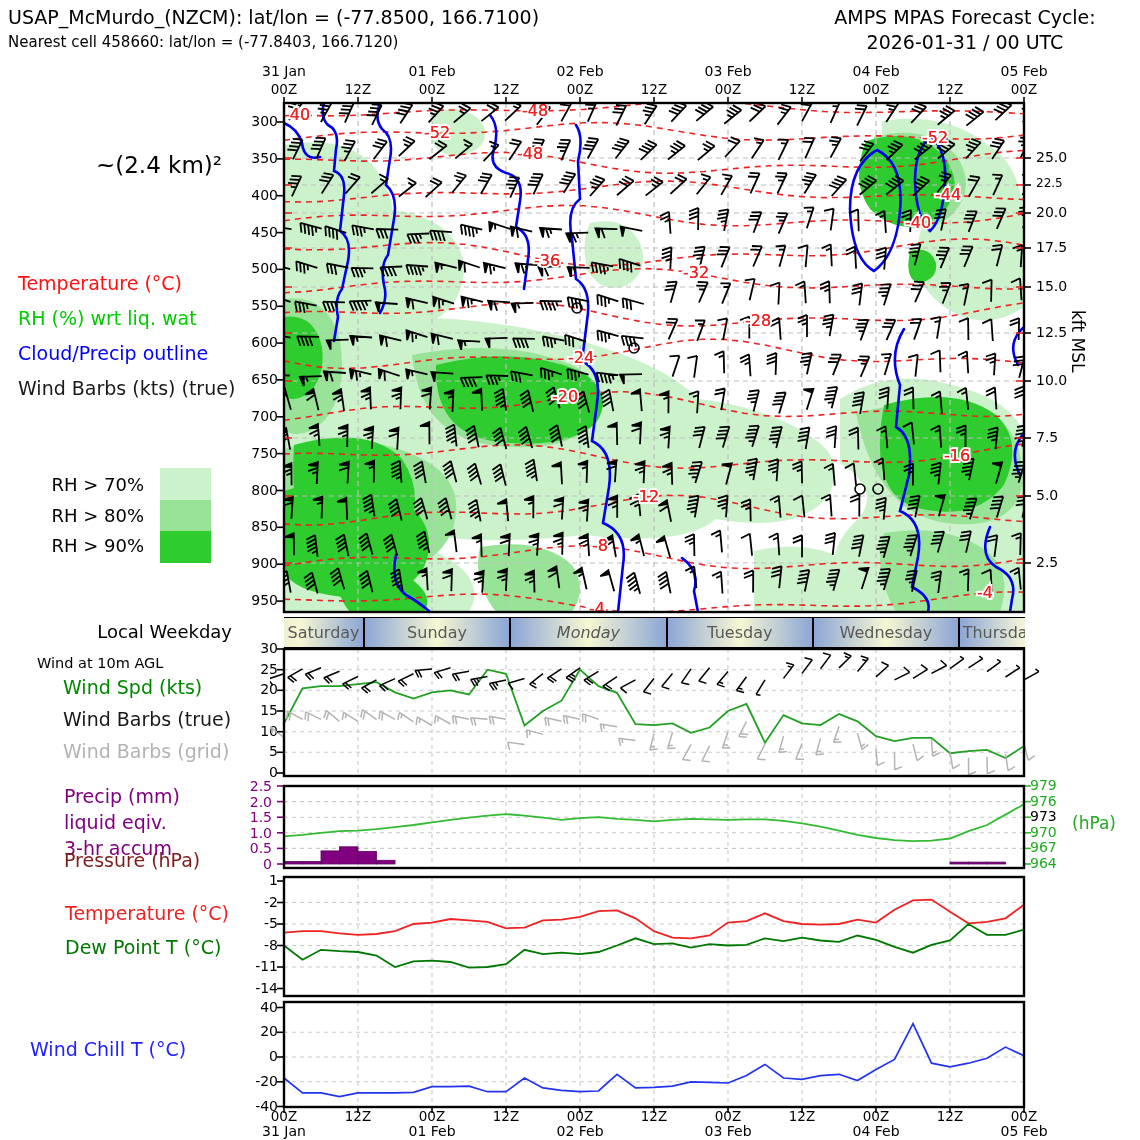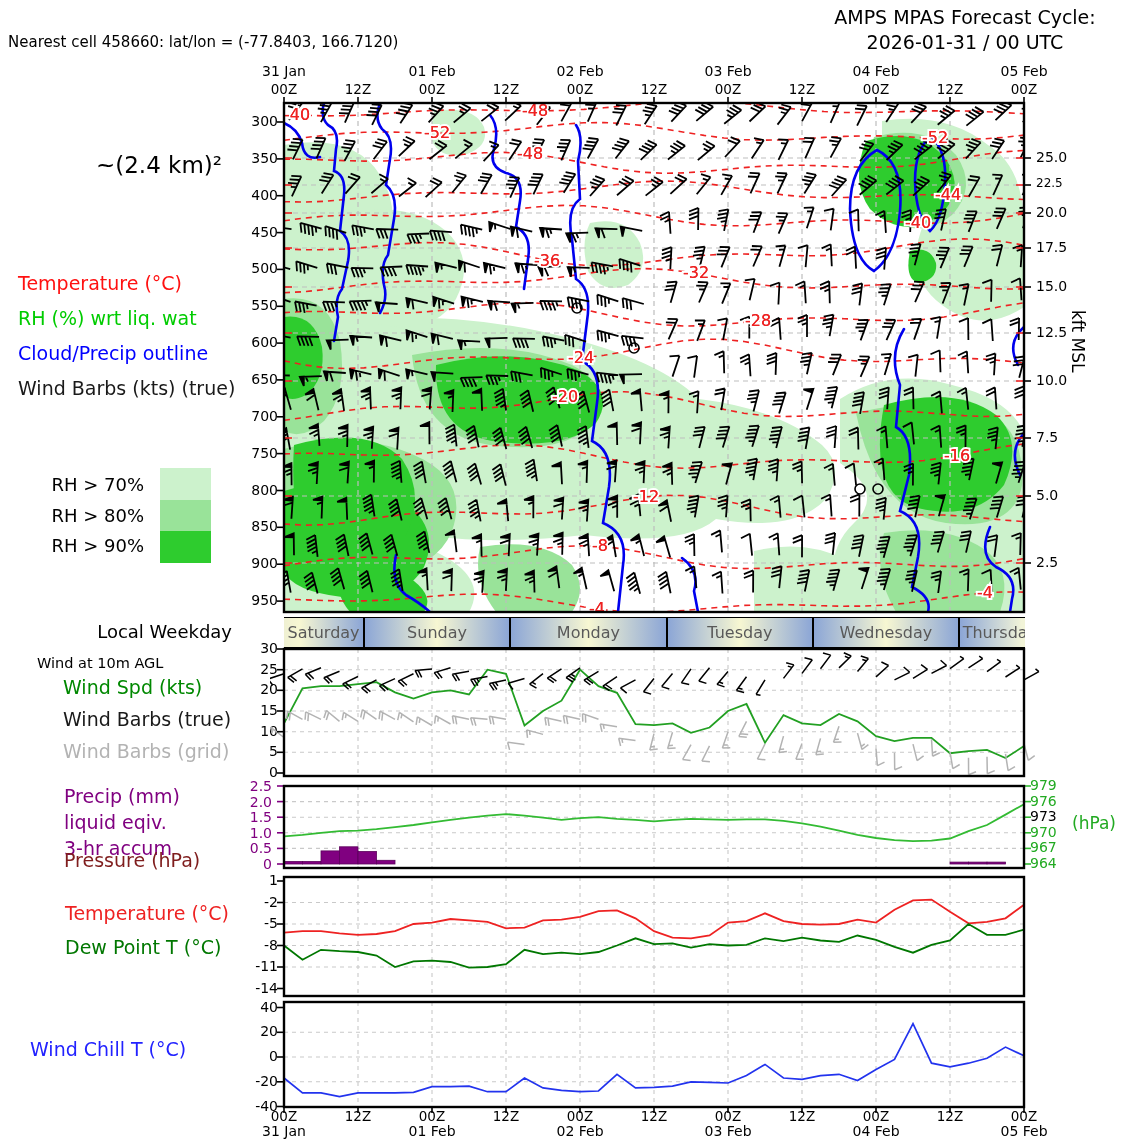--- a/index.html
+++ b/index.html
@@ -13,20 +13,21 @@
             font-size:16px;color:#595959;box-sizing:border-box;overflow:hidden;}
   .day-mid{background:linear-gradient(90deg,#8ca6d6 0%,#f7f7d2 50%,#8ca6d6 100%);}
   .day-first{background:linear-gradient(90deg,#eff0d2 0%,#f7f7d2 20%,#8ca6d6 100%);}
   .day-last{background:linear-gradient(90deg,#8ca6d6 0%,#f2f4d8 95%);}
   .swatch{position:absolute;left:160px;width:51px;}
 </style>
 </head>
 <body>
 <div id="page">
 
+<div class="lab" style="left:8px;top:6px;font-size:19px;">USAP_McMurdo_(NZCM): lat/lon = (-77.8500, 166.7100)</div>
 <div class="lab" style="left:8px;top:33px;font-size:15px;">Nearest cell 458660: lat/lon = (-77.8403, 166.7120)</div>
 <div class="lab c" style="left:795px;top:6px;width:340px;font-size:19px;">AMPS MPAS Forecast Cycle:</div>
 <div class="lab c" style="left:795px;top:31px;width:340px;font-size:19px;">2026-01-31 / 00 UTC</div>
 
 <div class="lab r" style="left:0px;top:152px;width:222px;font-size:23px;">~(2.4 km)²</div>
 
 <div class="lab" style="left:60px;top:621px;width:172px;font-size:18px;text-align:right;">Local Weekday</div>
 <div class="lab" style="left:37px;top:655px;font-size:14.5px;">Wind at 10m AGL</div>
 <div class="lab" style="left:30px;top:1038px;font-size:19px;color:#2222ff;">Wind Chill T (°C)</div>
 
@@ -137,21 +138,21 @@
       <div class="lab c" style="left: 249px; top: 1123px; font-size: 14px; width: 70px;">31 Jan</div>
       <div class="lab c" style="left: 397px; top: 1123px; font-size: 14px; width: 70px;">01 Feb</div>
       <div class="lab c" style="left: 545px; top: 1123px; font-size: 14px; width: 70px;">02 Feb</div>
       <div class="lab c" style="left: 693px; top: 1123px; font-size: 14px; width: 70px;">03 Feb</div>
       <div class="lab c" style="left: 841px; top: 1123px; font-size: 14px; width: 70px;">04 Feb</div>
       <div class="lab c" style="left: 989px; top: 1123px; font-size: 14px; width: 70px;">05 Feb</div>
     </div>
 <div id="band" class="abs" style="left:284px;top:617px;width:741px;height:29px;border-top:1.5px solid #000;border-bottom:1.5px solid #000;display:flex;box-sizing:content-box;">
       <div class="day-cell day-first" style="width: 80.1667px;">Saturday</div>
       <div class="day-cell day-mid" style="width: 148px; border-left: 2.5px solid rgb(0, 0, 0);">Sunday</div>
-      <div class="day-cell day-mid" style="width: 159px; border-left: 2.5px solid rgb(0, 0, 0);">Monday</div>
+      <div class="day-cell day-mid" style="width: 159px; border-left: 2.5px solid rgb(0, 0, 0); font-style: italic;">Monday</div>
       <div class="day-cell day-mid" style="width: 148px; border-left: 2.5px solid rgb(0, 0, 0);">Tuesday</div>
       <div class="day-cell day-mid" style="width: 148px; border-left: 2.5px solid rgb(0, 0, 0);">Wednesday</div>
       <div class="day-cell day-last" style="width: 67.8333px; border-left: 2.5px solid rgb(0, 0, 0); padding-left: 15px;">Thursday</div>
     </div>
 <div id="charts">
       <svg width="772" height="524" style="position: absolute; left: 270px; top: 95px; overflow: hidden;">
         <clipPath id="mc">
           <rect x="0" y="0" width="740" height="509"></rect>
         </clipPath>
         <g transform="translate(14,8)">

